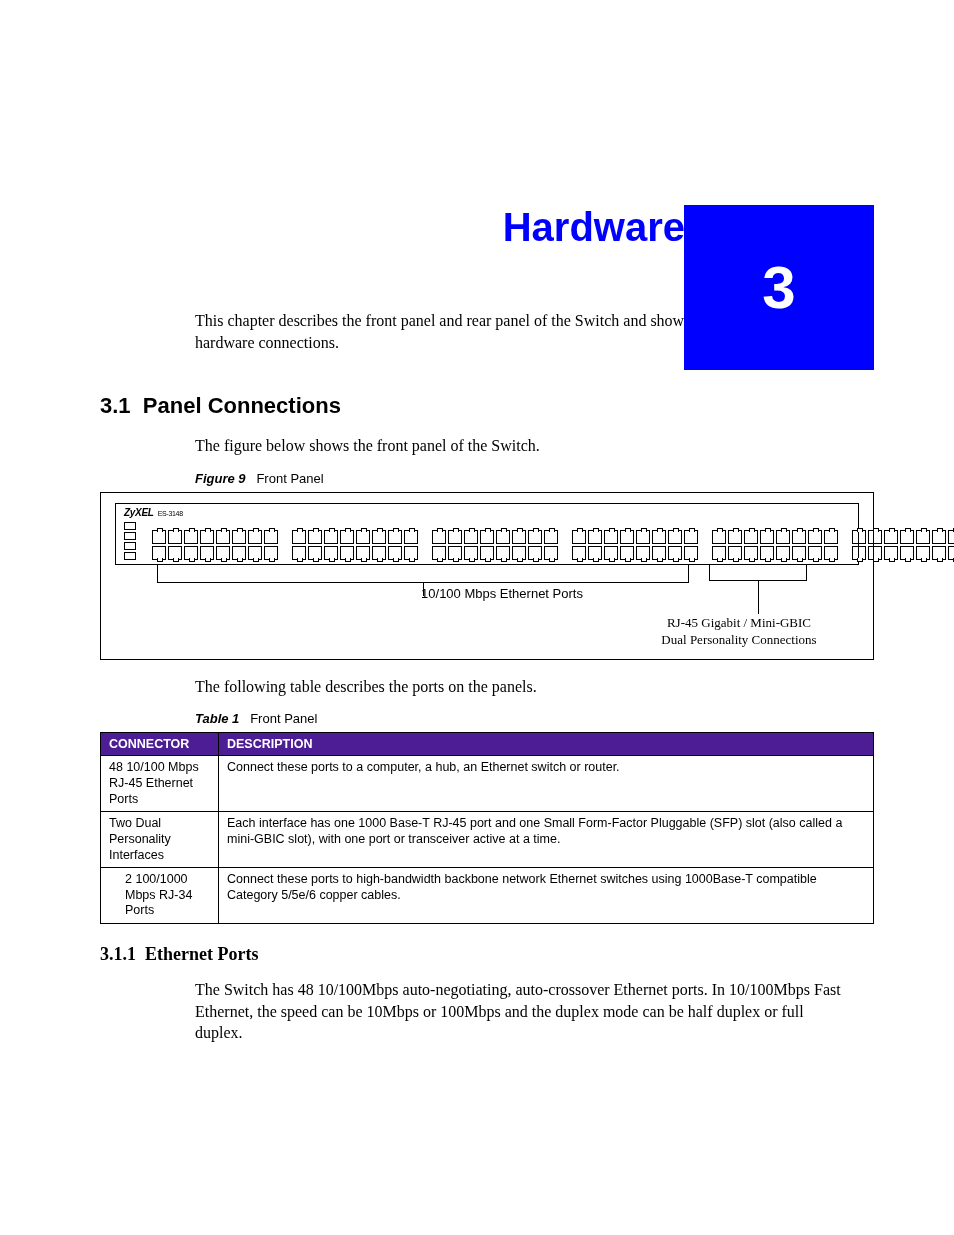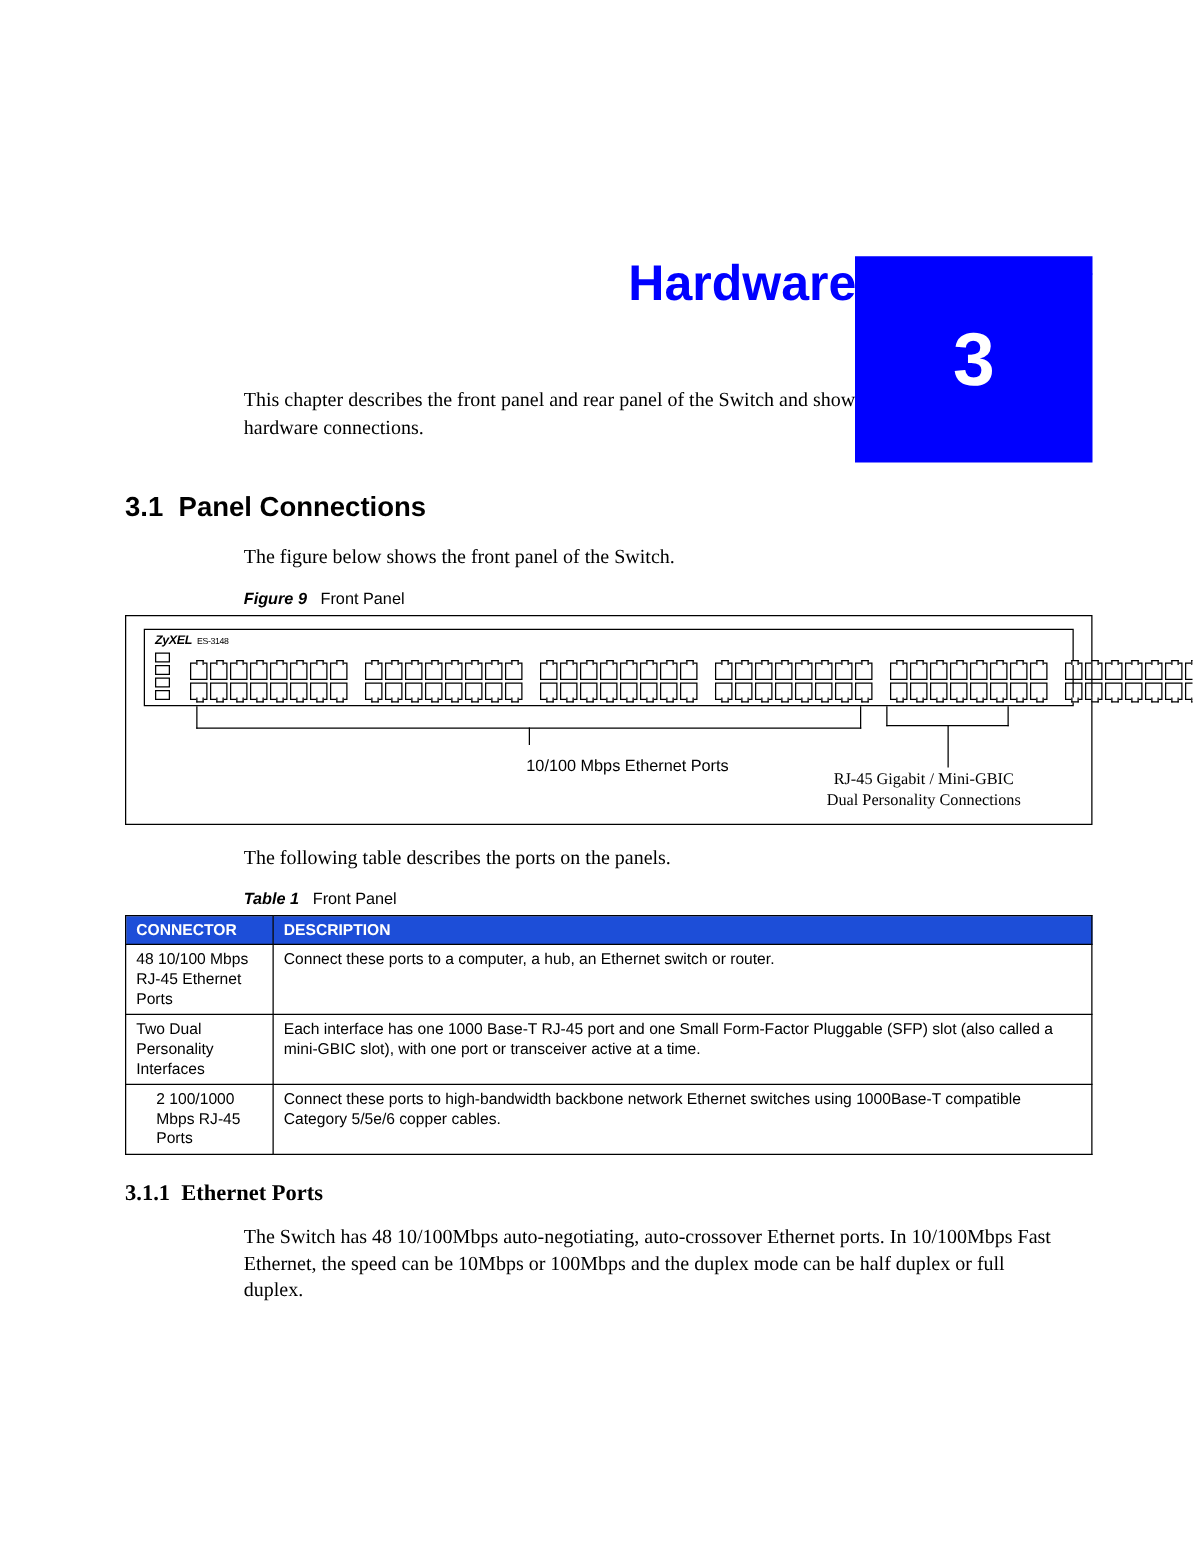--- a/index.html
+++ b/index.html
@@ -174,21 +174,21 @@
   }
   .bracket-eth .stem {
     position: absolute;
     left: 50%;
     top: 17px;
     width: 1px; height: 14px;
     background: #000;
   }
   .eth-label {
     position: absolute;
-    top: 40px;
+    top: 21px;
     left: 0;
     width: 774px;
     text-align: center;
     font-size: 13px;
   }
   .gbic-pointer {
     position: absolute;
     right: 52px;
     top: 0;
     width: 96px;
@@ -218,21 +218,21 @@
   table.ports {
     width: 774px;
     border-collapse: collapse;
     table-layout: fixed;
     font-family: Arial, Helvetica, sans-serif;
     font-size: 12.5px;
     margin-bottom: 20px;
   }
   table.ports col.c1 { width: 118px; }
   table.ports th {
-    background: #1d4ed8;
+    background: #4c1d95;
     color: #fff;
     text-align: left;
     font-weight: bold;
     padding: 4px 8px;
     border: 1px solid #000;
   }
   table.ports td {
     border: 1px solid #000;
     padding: 4px 8px;
     vertical-align: top;
@@ -517,21 +517,21 @@
     <tbody id="ports-tbody">
         <tr>
           <td>48 10/100 Mbps RJ-45 Ethernet Ports</td>
           <td>Connect these ports to a computer, a hub, an Ethernet switch or router.</td>
         </tr>
         <tr>
           <td>Two Dual Personality Interfaces</td>
           <td>Each interface has one 1000 Base-T RJ-45 port and one Small Form-Factor Pluggable (SFP) slot (also called a mini-GBIC slot), with one port or transceiver active at a time.</td>
         </tr>
         <tr>
-          <td class="indent">2 100/1000 Mbps RJ-45 Ports</td>
+          <td class="indent">2 100/1000 Mbps RJ-34 Ports</td>
           <td>Connect these ports to high-bandwidth backbone network Ethernet switches using 1000Base-T compatible Category 5/5e/6 copper cables.</td>
         </tr>
       </tbody>
   </table>
 
   <h3 class="h3">
     <span>3.1.1</span>&nbsp;&nbsp;<span>Ethernet Ports</span>
   </h3>
 
   <p class="body-text">The Switch has 48 10/100Mbps auto-negotiating, auto-crossover Ethernet ports. In 10/100Mbps Fast Ethernet, the speed can be 10Mbps or 100Mbps and the duplex mode can be half duplex or full duplex.</p>

